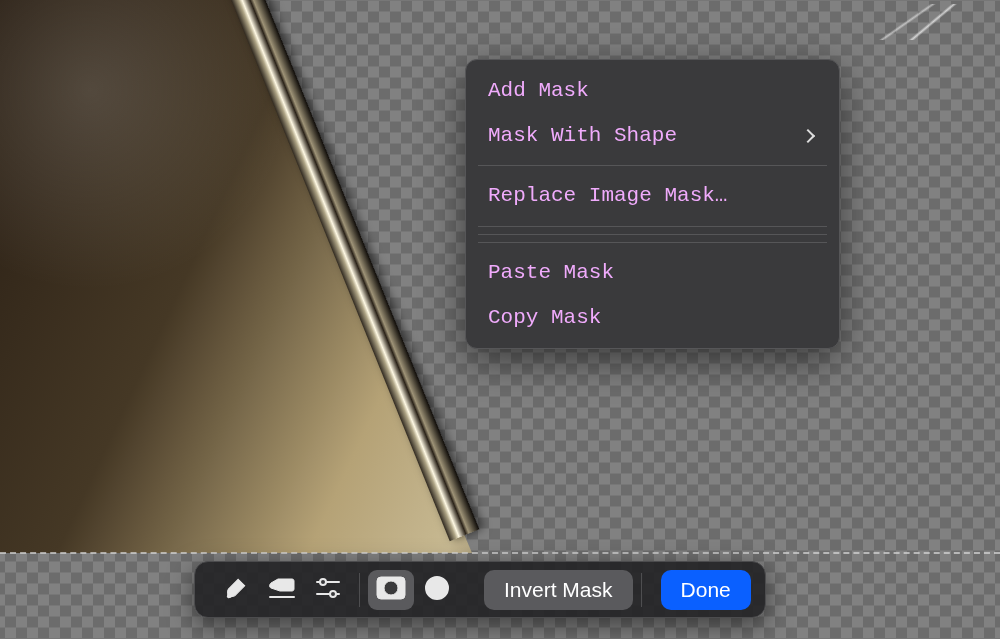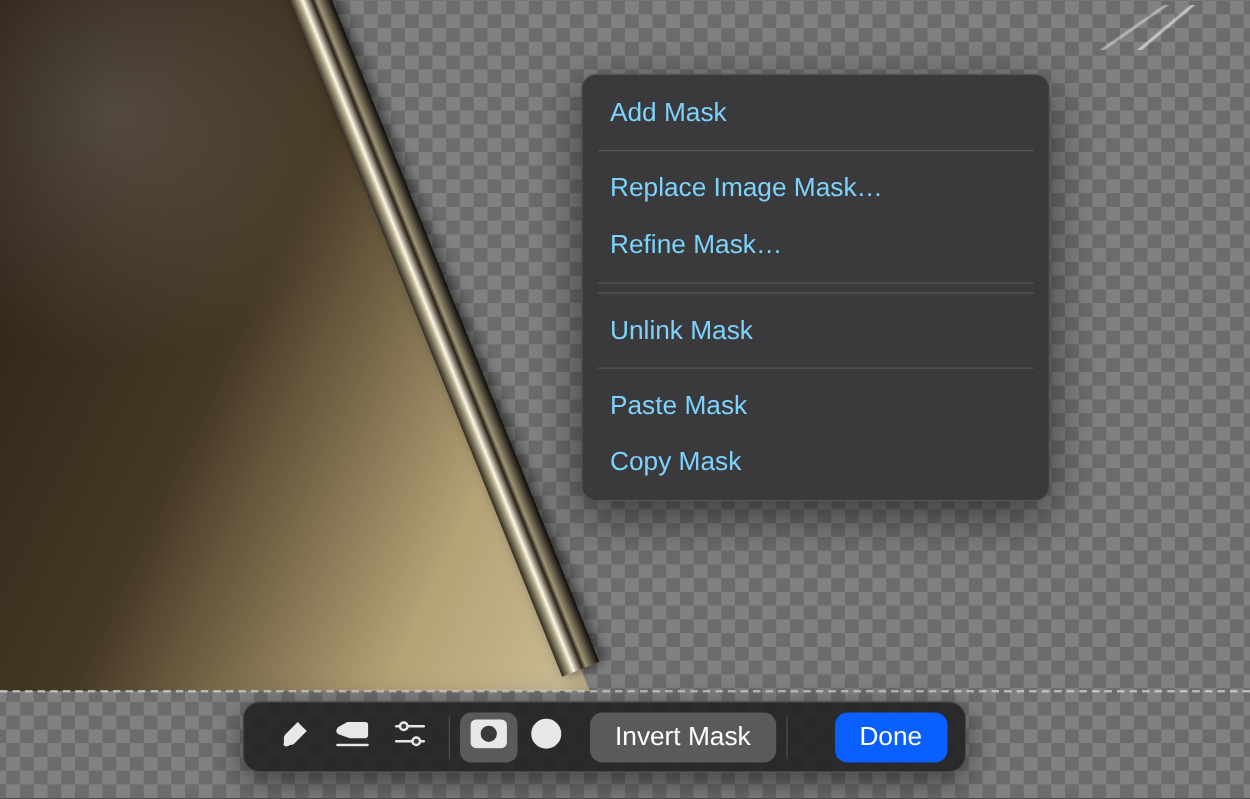--- a/index.html
+++ b/index.html
@@ -57,23 +57,24 @@
   
   .context-menu{
     position:absolute;
     left:465px; top:59px;
     width:375px;
     background:#3a3a3c;
     border:1px solid #565658;
     border-radius:12px;
     padding:8px 0;
     box-shadow:0 12px 40px rgba(0,0,0,.55);
-    color:#7dd3fc;
+    color:#f0abfc;
     font-size:21px;
     line-height:1.2;
+    font-family:Liberation Mono, monospace;
   }
   .menu-item{
     display:flex;align-items:center;justify-content:space-between;
     padding:10px 22px;
     cursor:default;
     white-space:nowrap;
   }
   .menu-sep{
     height:1px;background:#565658;margin:7px 12px;
   }
@@ -105,53 +106,51 @@
   .tool-btn svg{stroke:#e8e8e8;fill:#e8e8e8;}
   .divider{
     width:1px;height:34px;background:#4e4e50;margin:0 8px;
   }
   .chip{
     height:40px;
     border-radius:10px;
     padding:0 20px;
     display:flex;align-items:center;
     font-size:21px;font-weight:500;
-    margin-left:12px;
+    margin-left:24px;
   }
   .chip-invert{background:#5a5a5d;color:#fff;}
-  .chip-done{background:#0a60ff;color:#fff;margin-left:30px;}
+  .chip-done{background:#0a60ff;color:#fff;margin-left:11px;}
   .tool-mask{background:#5a5a5d;border-radius:9px;}
   .tool-mask svg rect{fill:#e8e8e8;}
   .tool-mask svg circle{fill:#3a3a3c;}
 </style>
 </head>
 <body>
 
 <div class="canvas-area"></div>
 <div class="photo-region"></div>
 <div class="photo-edge"></div>
 <div class="top-scratches"></div>
 <div class="marching-ants"></div>
 
 <div class="context-menu" id="context-menu">
     <div class="menu-item">
       <span>Add Mask</span>
     </div>
+    <div class="menu-item">
+      <span>Mask With Shape</span>
+      <span class="chevron"></span>
+    </div>
     <div class="menu-sep"></div>
     <div class="menu-item">
       <span>Replace Image Mask…</span>
     </div>
-    <div class="menu-item">
-      <span>Refine Mask…</span>
-    </div>
-    <div class="menu-sep"></div>
-    <div class="menu-sep"></div>
-    <div class="menu-item">
-      <span>Unlink Mask</span>
-    </div>
+    <div class="menu-sep"></div>
+    <div class="menu-sep"></div>
     <div class="menu-sep"></div>
     <div class="menu-item">
       <span>Paste Mask</span>
     </div>
     <div class="menu-item">
       <span>Copy Mask</span>
     </div>
   </div>
 
 <div class="toolbar">

